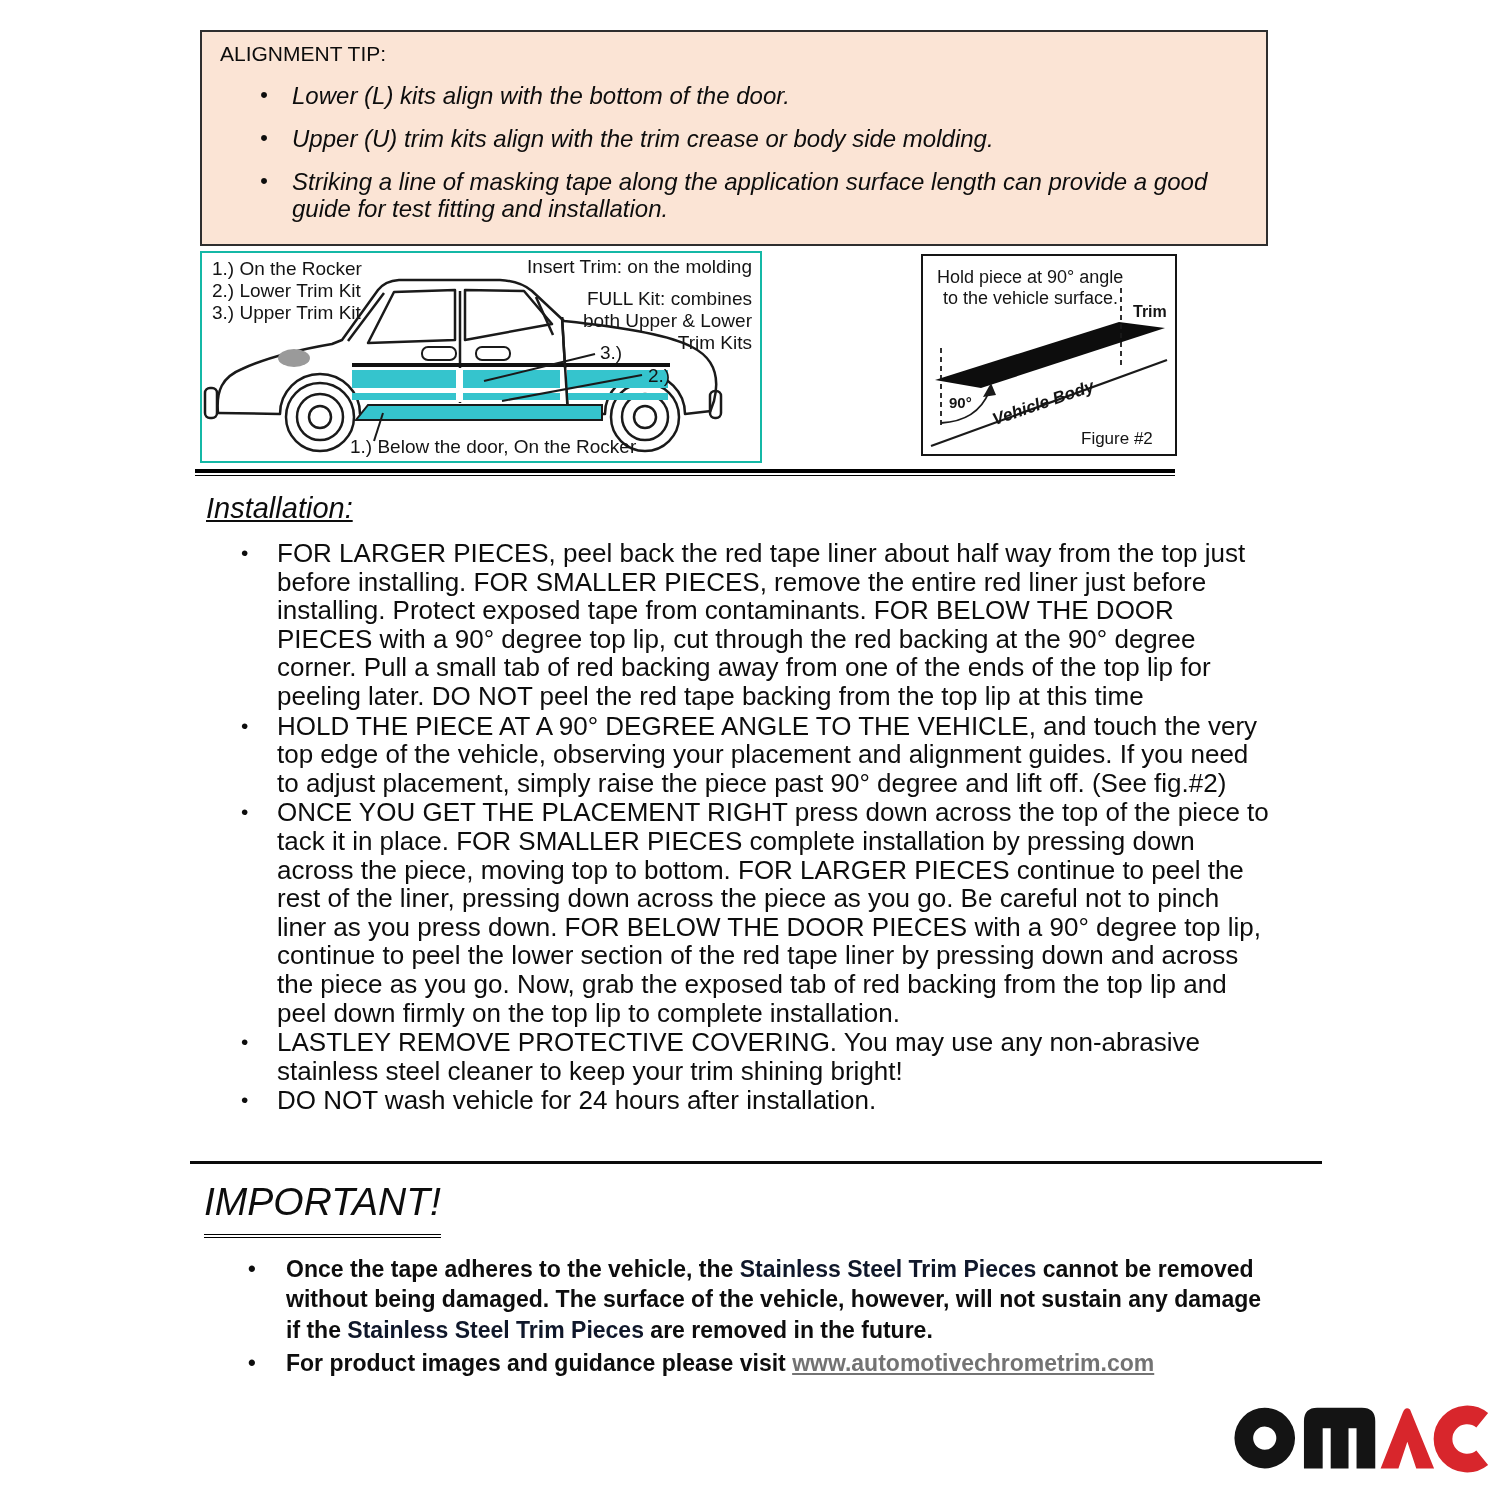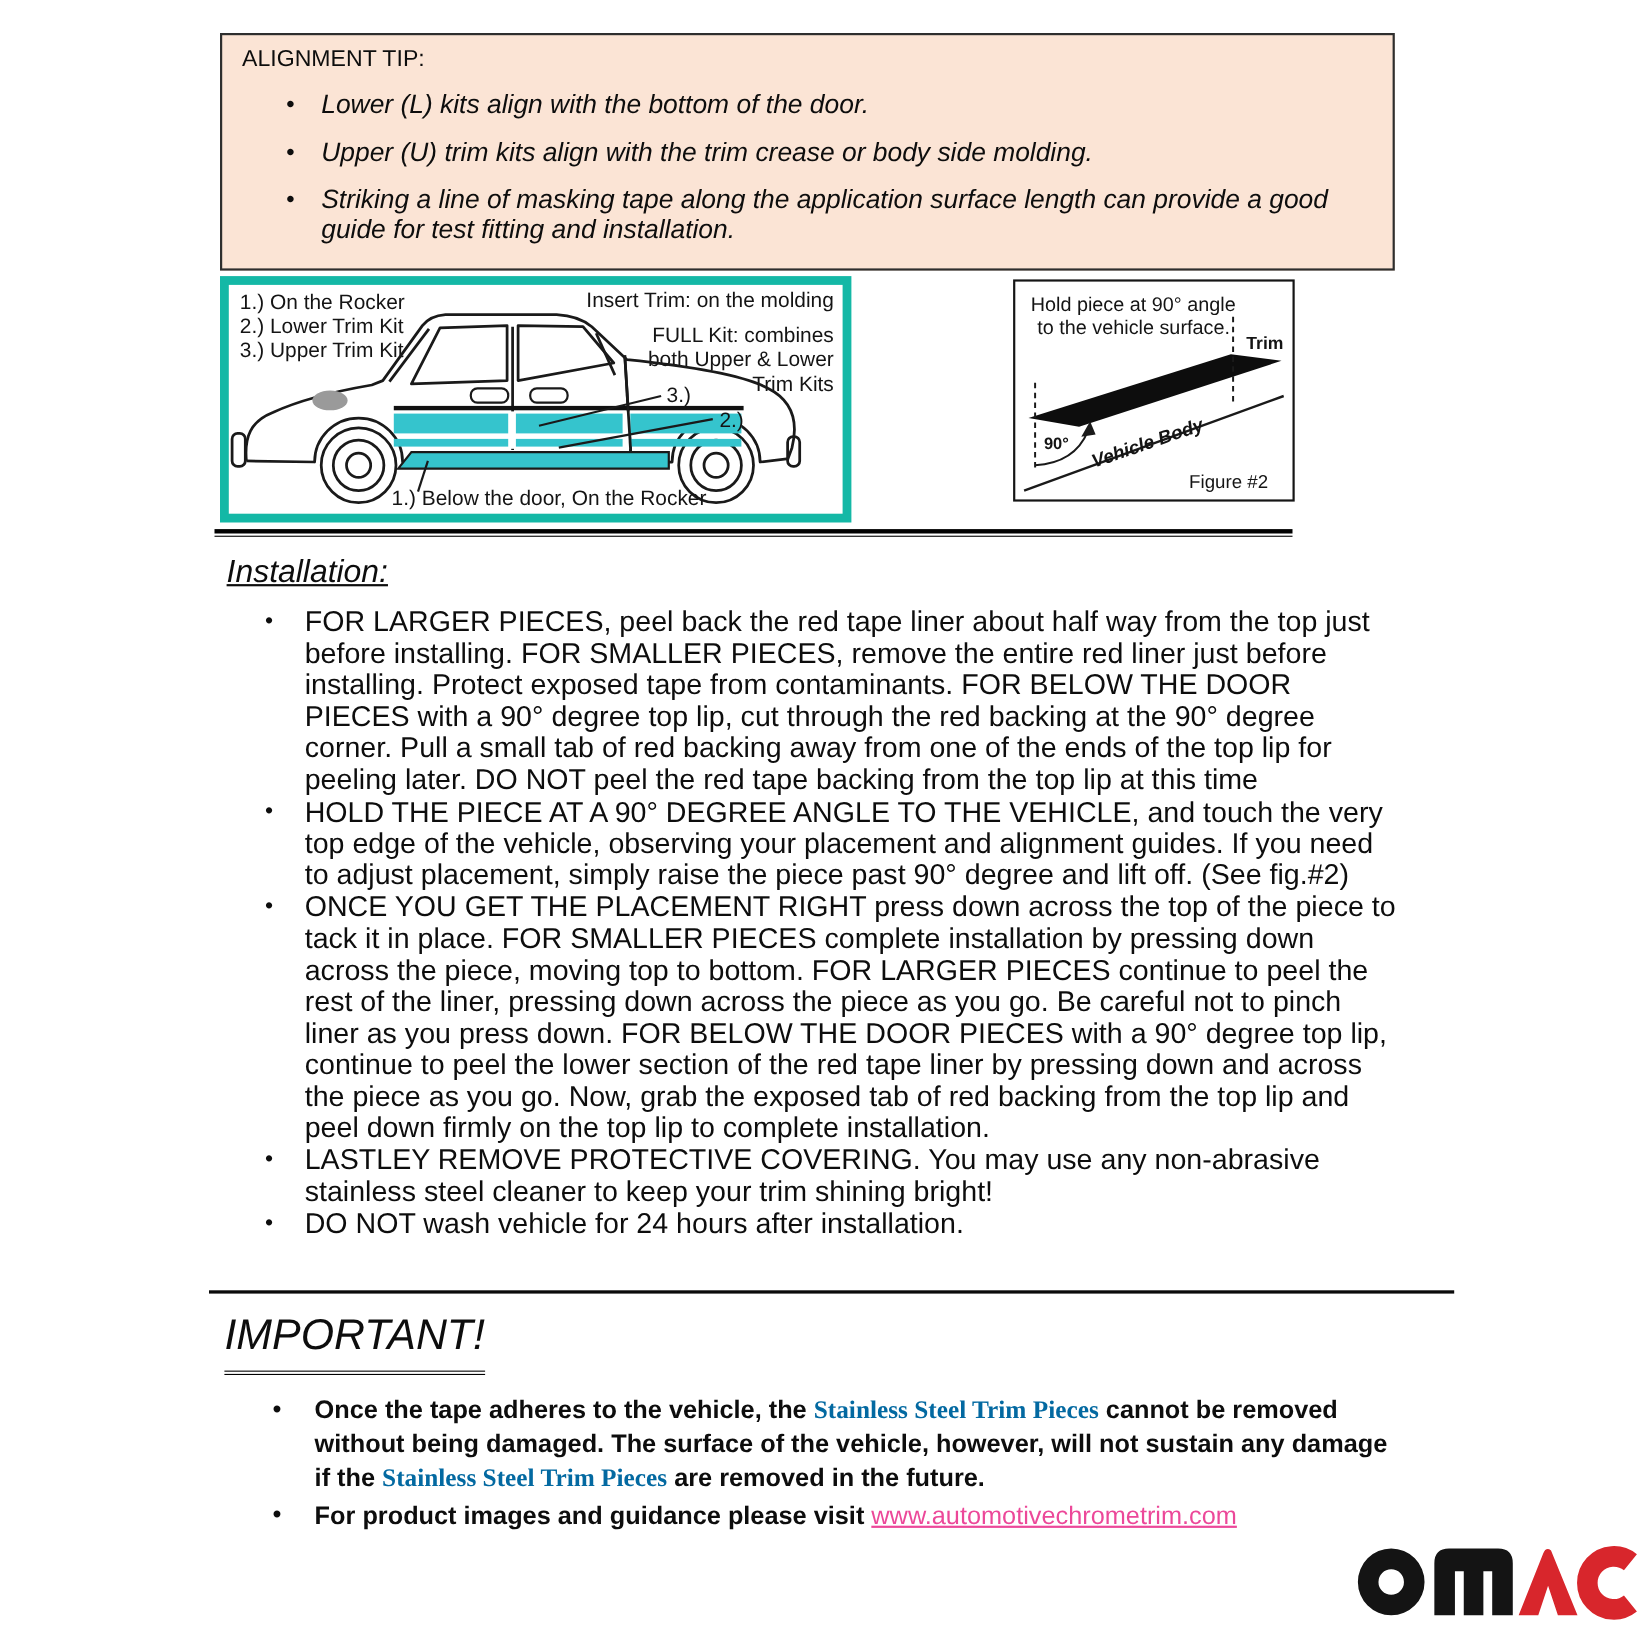--- a/index.html
+++ b/index.html
@@ -18,21 +18,21 @@
   .tip-title{font-size:21px;margin:2px 0 0 2px;}
   .tip-list{list-style:none;margin:16px 0 8px 0;padding:0;}
   .tip-list li{
     position:relative;padding-left:74px;font-size:24px;line-height:27px;
     margin-bottom:16px;max-width:1010px;font-style:italic;
   }
   .tip-list li::before{content:"•";position:absolute;left:42px;top:-1px;font-size:22px;}
 
   
   .diagram-row{margin-top:5px;width:977px;display:flex;justify-content:space-between;align-items:flex-start;}
-  .car-box{width:558px;height:208px;border:8px solid #14b8a6;background:#fff;text-align:right;}
+  .car-box{width:558px;height:208px;border:2px solid #14b8a6;background:#fff;text-align:right;}
   .fig-box{width:252px;height:198px;border:2px solid #151515;margin-top:3px;background:#fff;}
   .thick-rule{margin-top:6px;margin-left:-5px;width:980px;height:2px;
     border-top:4px solid #000;border-bottom:1px solid #000;}
 
   
   .install{margin-top:16px;}
   .install-heading{
     display:inline-block;font-style:italic;font-weight:normal;font-size:29px;
     text-decoration:underline;margin:0 0 14px 6px;
   }
@@ -46,22 +46,22 @@
   
   .big-rule{margin-top:46px;margin-left:-10px;width:1132px;height:0;border-top:3px solid #0a0a0a;}
   .important{margin-top:16px;}
   .important-heading{
     display:inline-block;font-style:italic;font-weight:normal;font-size:39px;
     border-bottom:4px double #000;padding-bottom:10px;margin:0 0 16px 4px;text-align:right;
   }
   .important-list{list-style:none;margin:0;padding:0 0 0 86px;width:985px;font-weight:bold;}
   .important-list li{position:relative;font-size:23px;line-height:30.5px;margin-bottom:3px;}
   .important-list li::before{content:"•";position:absolute;left:-38px;top:0;font-size:22px;}
-  .red-text{color:#0369a1;font-family:Liberation Serif, serif;}
-  .link{color:#ec4899;text-decoration:underline;cursor:pointer;font-weight:normal;}
+  .red-text{color:#0f172a;}
+  .link{color:#737373;text-decoration:underline;cursor:pointer;font-weight:bold;}
 
   
   .diag-text{font-family:"Liberation Sans","DejaVu Sans",sans-serif;fill:#141414;}
 
   
   .omac-logo{position:absolute;right:8px;bottom:20px;width:262px;height:82px;}
 </style>
 </head>
 <body>
 

